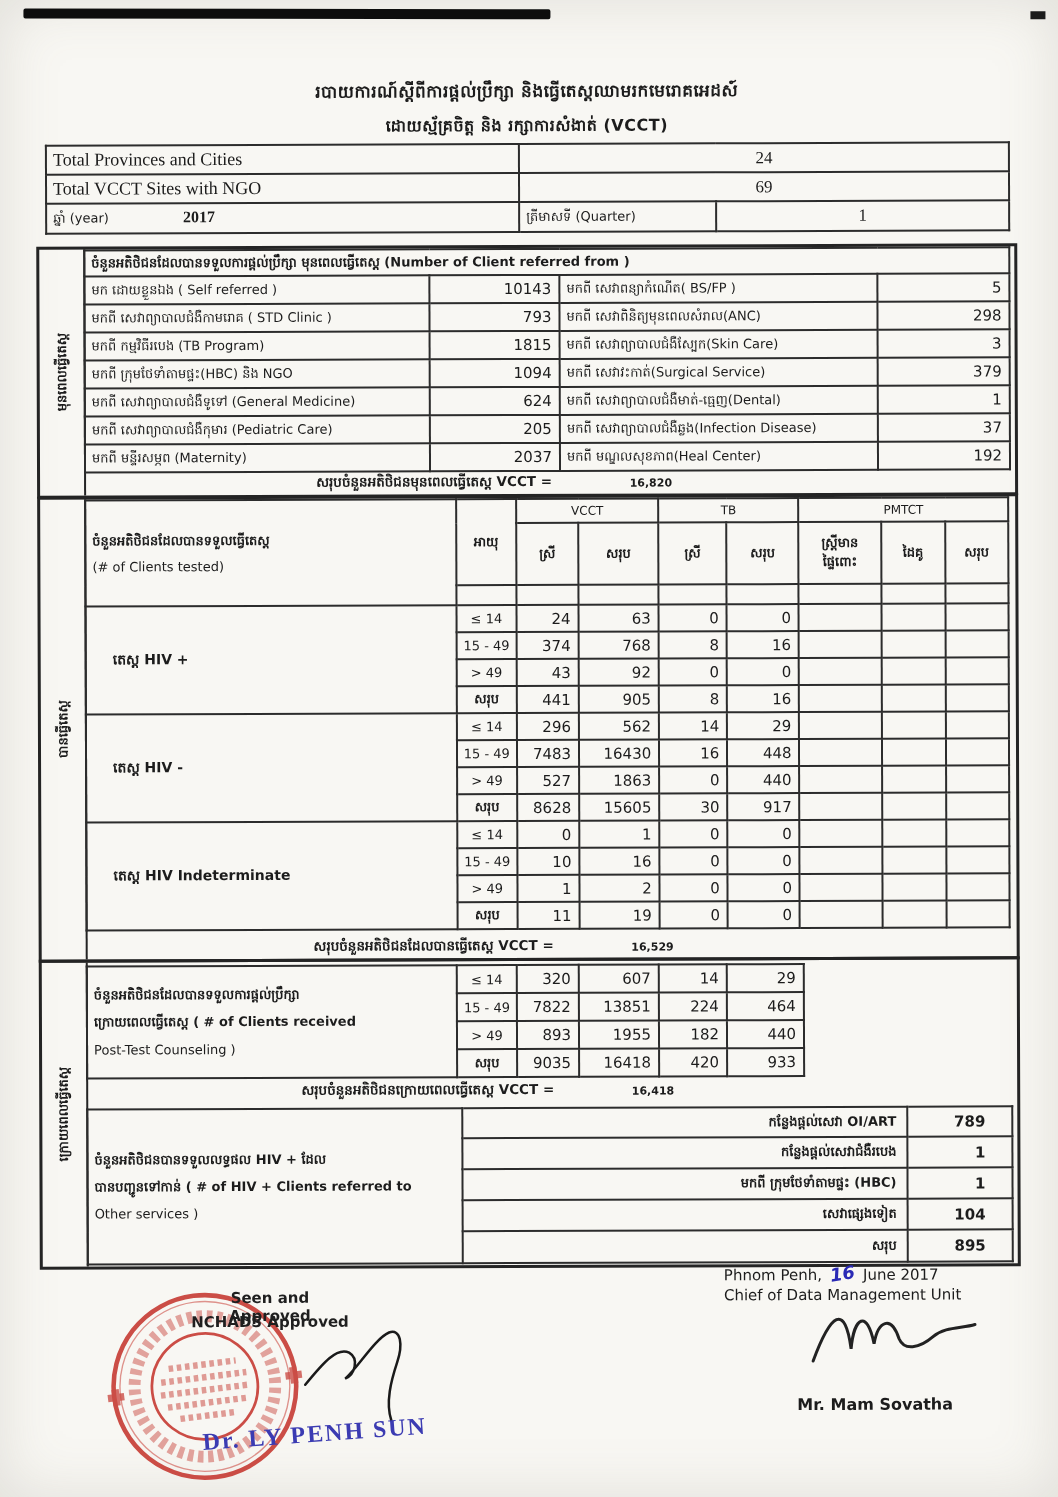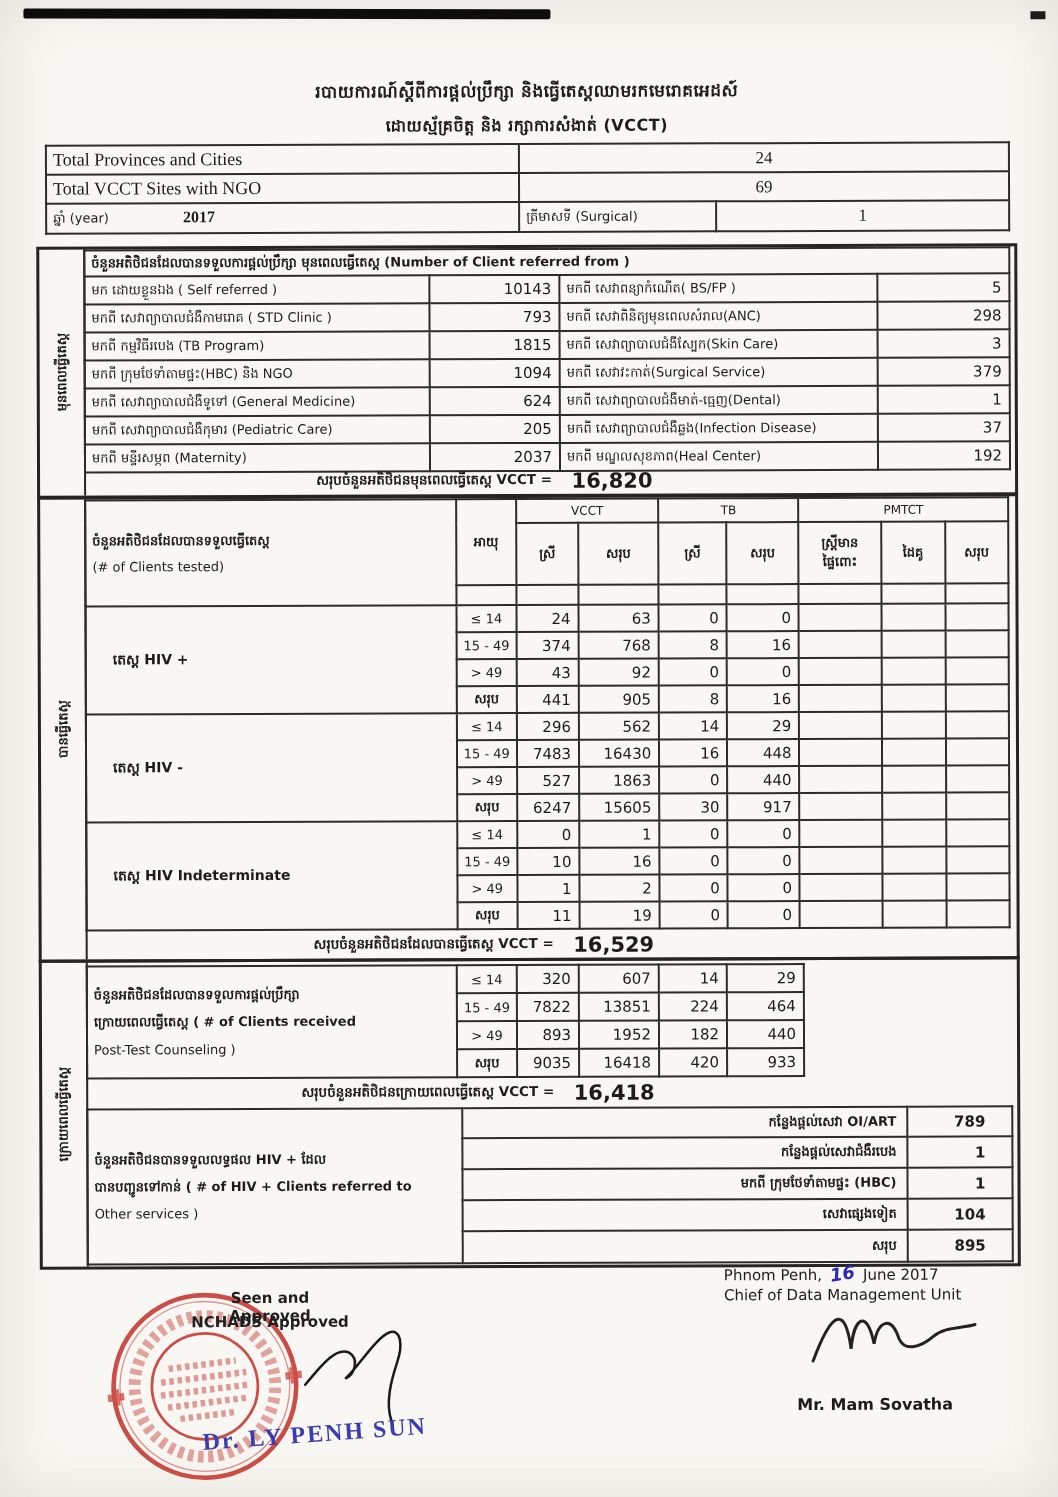--- a/index.html
+++ b/index.html
@@ -21,21 +21,21 @@
   .vstrip{position:absolute;left:0;top:0;width:44px;height:100%;border-right:2px solid #242424;}
   .vlabel{position:absolute;left:-62px;top:50%;width:170px;margin-top:-10px;transform:rotate(-90deg);
           text-align:center;font-weight:bold;font-size:13px;}
   .serif{font-family:"Liberation Serif",serif;}
   .hdr{font-weight:bold;}
   .sec{font-weight:bold;padding-left:26px;font-size:14px;}
   .age{text-align:center;}
   .agetot{text-align:center;font-weight:bold;}
   .total-line{position:absolute;display:flex;align-items:center;font-weight:bold;}
   .total-line .lab{width:468px;text-align:right;font-size:13.5px;}
-  .total-line .val{width:120px;text-align:center;font-size:21px;}
+  .total-line .val{width:120px;text-align:right;font-size:11px;}
   .rlab{text-align:right;font-weight:bold;padding-right:10px;}
   .rval{font-size:15px;text-align:right;padding-right:26px;font-weight:bold;}
   .lbl3 div{line-height:2.1;}
   
   .ftxt{position:absolute;font-size:15px;}
   .blue{color:#2a2ab5;}
   .hand16{display:inline-block;font-style:italic;font-weight:bold;font-size:18px;transform:rotate(-8deg);margin:0 8px;}
   .signer{position:absolute;font-weight:bold;font-size:16px;}
   .approved{position:absolute;font-weight:bold;font-size:15px;color:#1f1f1f;width:160px;text-align:center;}
   .bluename{position:absolute;font-family:"Liberation Serif",serif;font-weight:bold;font-size:24px;
@@ -67,21 +67,21 @@
     </tr>
     <tr style="height:29px">
       <td class="serif" style="font-size:18px">Total VCCT Sites with NGO</td>
       <td colspan="2" class="serif" style="font-size:17px;text-align:center">69</td>
     </tr>
     <tr style="height:30px">
       <td>
         <span>ឆ្នាំ (year)</span>
         <span class="serif" style="font-weight:bold;font-size:16px;margin-left:70px">2017</span>
       </td>
-      <td>ត្រីមាសទី (Surgical)</td>
+      <td>ត្រីមាសទី (Quarter)</td>
       <td class="serif" style="font-size:17px;text-align:center">1</td>
     </tr>
   </tbody>
       </table>
 
   <div class="box" style="left:38px;top:245px;width:975px;height:246px;">
     <div class="vstrip">
       <div class="vlabel">មុនពេលធ្វើតេស្ត</div>
     </div>
     <table style="left:44px;top:0;width:925px;">
@@ -263,21 +263,21 @@
         <td class="num">527</td>
         <td class="num">1863</td>
         <td class="num">0</td>
         <td class="num">440</td>
         <td class="blank"></td>
               <td class="blank"></td>
               <td class="blank"></td>
       </tr>
       <tr style="height:27px">
         <td class="agetot">សរុប</td>
-        <td class="num">6247</td>
+        <td class="num">8628</td>
         <td class="num">15605</td>
         <td class="num">30</td>
         <td class="num">917</td>
         <td class="blank"></td>
               <td class="blank"></td>
               <td class="blank"></td>
       </tr>
 
       <tr style="height:27px">
         <td class="sec" rowspan="4">តេស្ត HIV Indeterminate</td>
@@ -357,21 +357,21 @@
       <tr style="height:28px">
         <td class="age">15 - 49</td>
         <td class="num">7822</td>
         <td class="num">13851</td>
         <td class="num">224</td>
         <td class="num">464</td>
       </tr>
       <tr style="height:28px">
         <td class="age">&gt; 49</td>
         <td class="num">893</td>
-        <td class="num">1952</td>
+        <td class="num">1955</td>
         <td class="num">182</td>
         <td class="num">440</td>
       </tr>
       <tr style="height:28px">
         <td class="agetot">សរុប</td>
         <td class="num">9035</td>
         <td class="num">16418</td>
         <td class="num">420</td>
         <td class="num">933</td>
       </tr>

